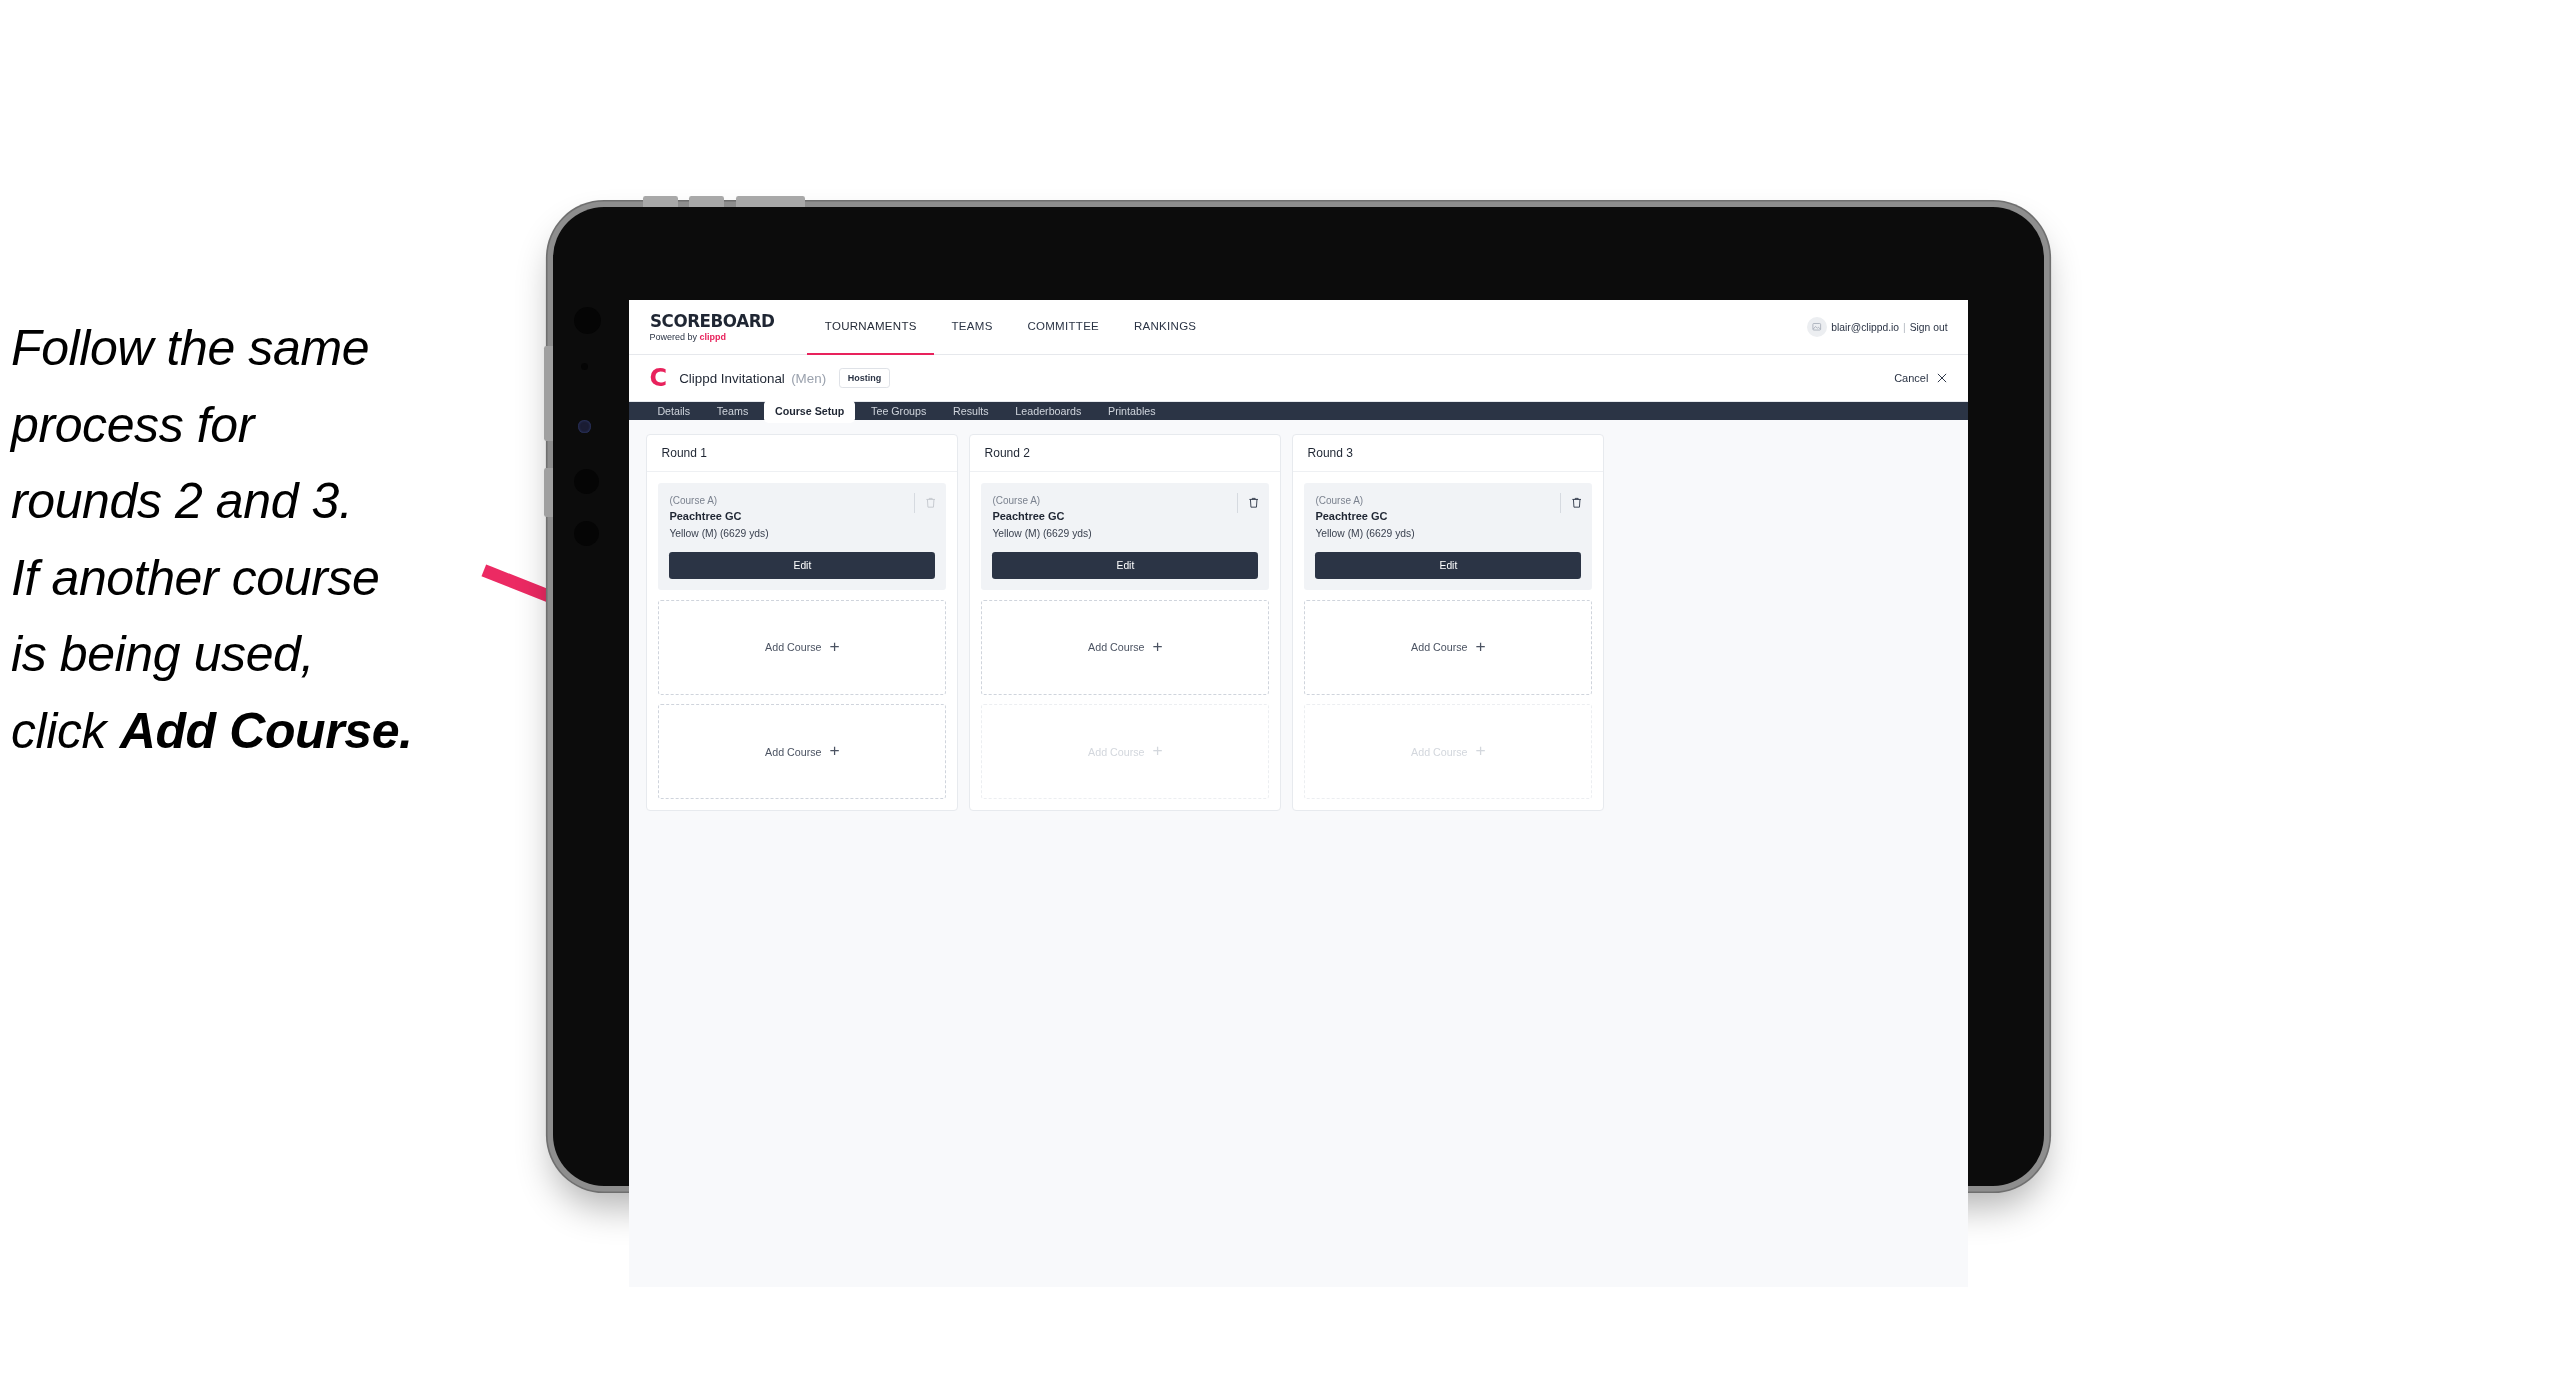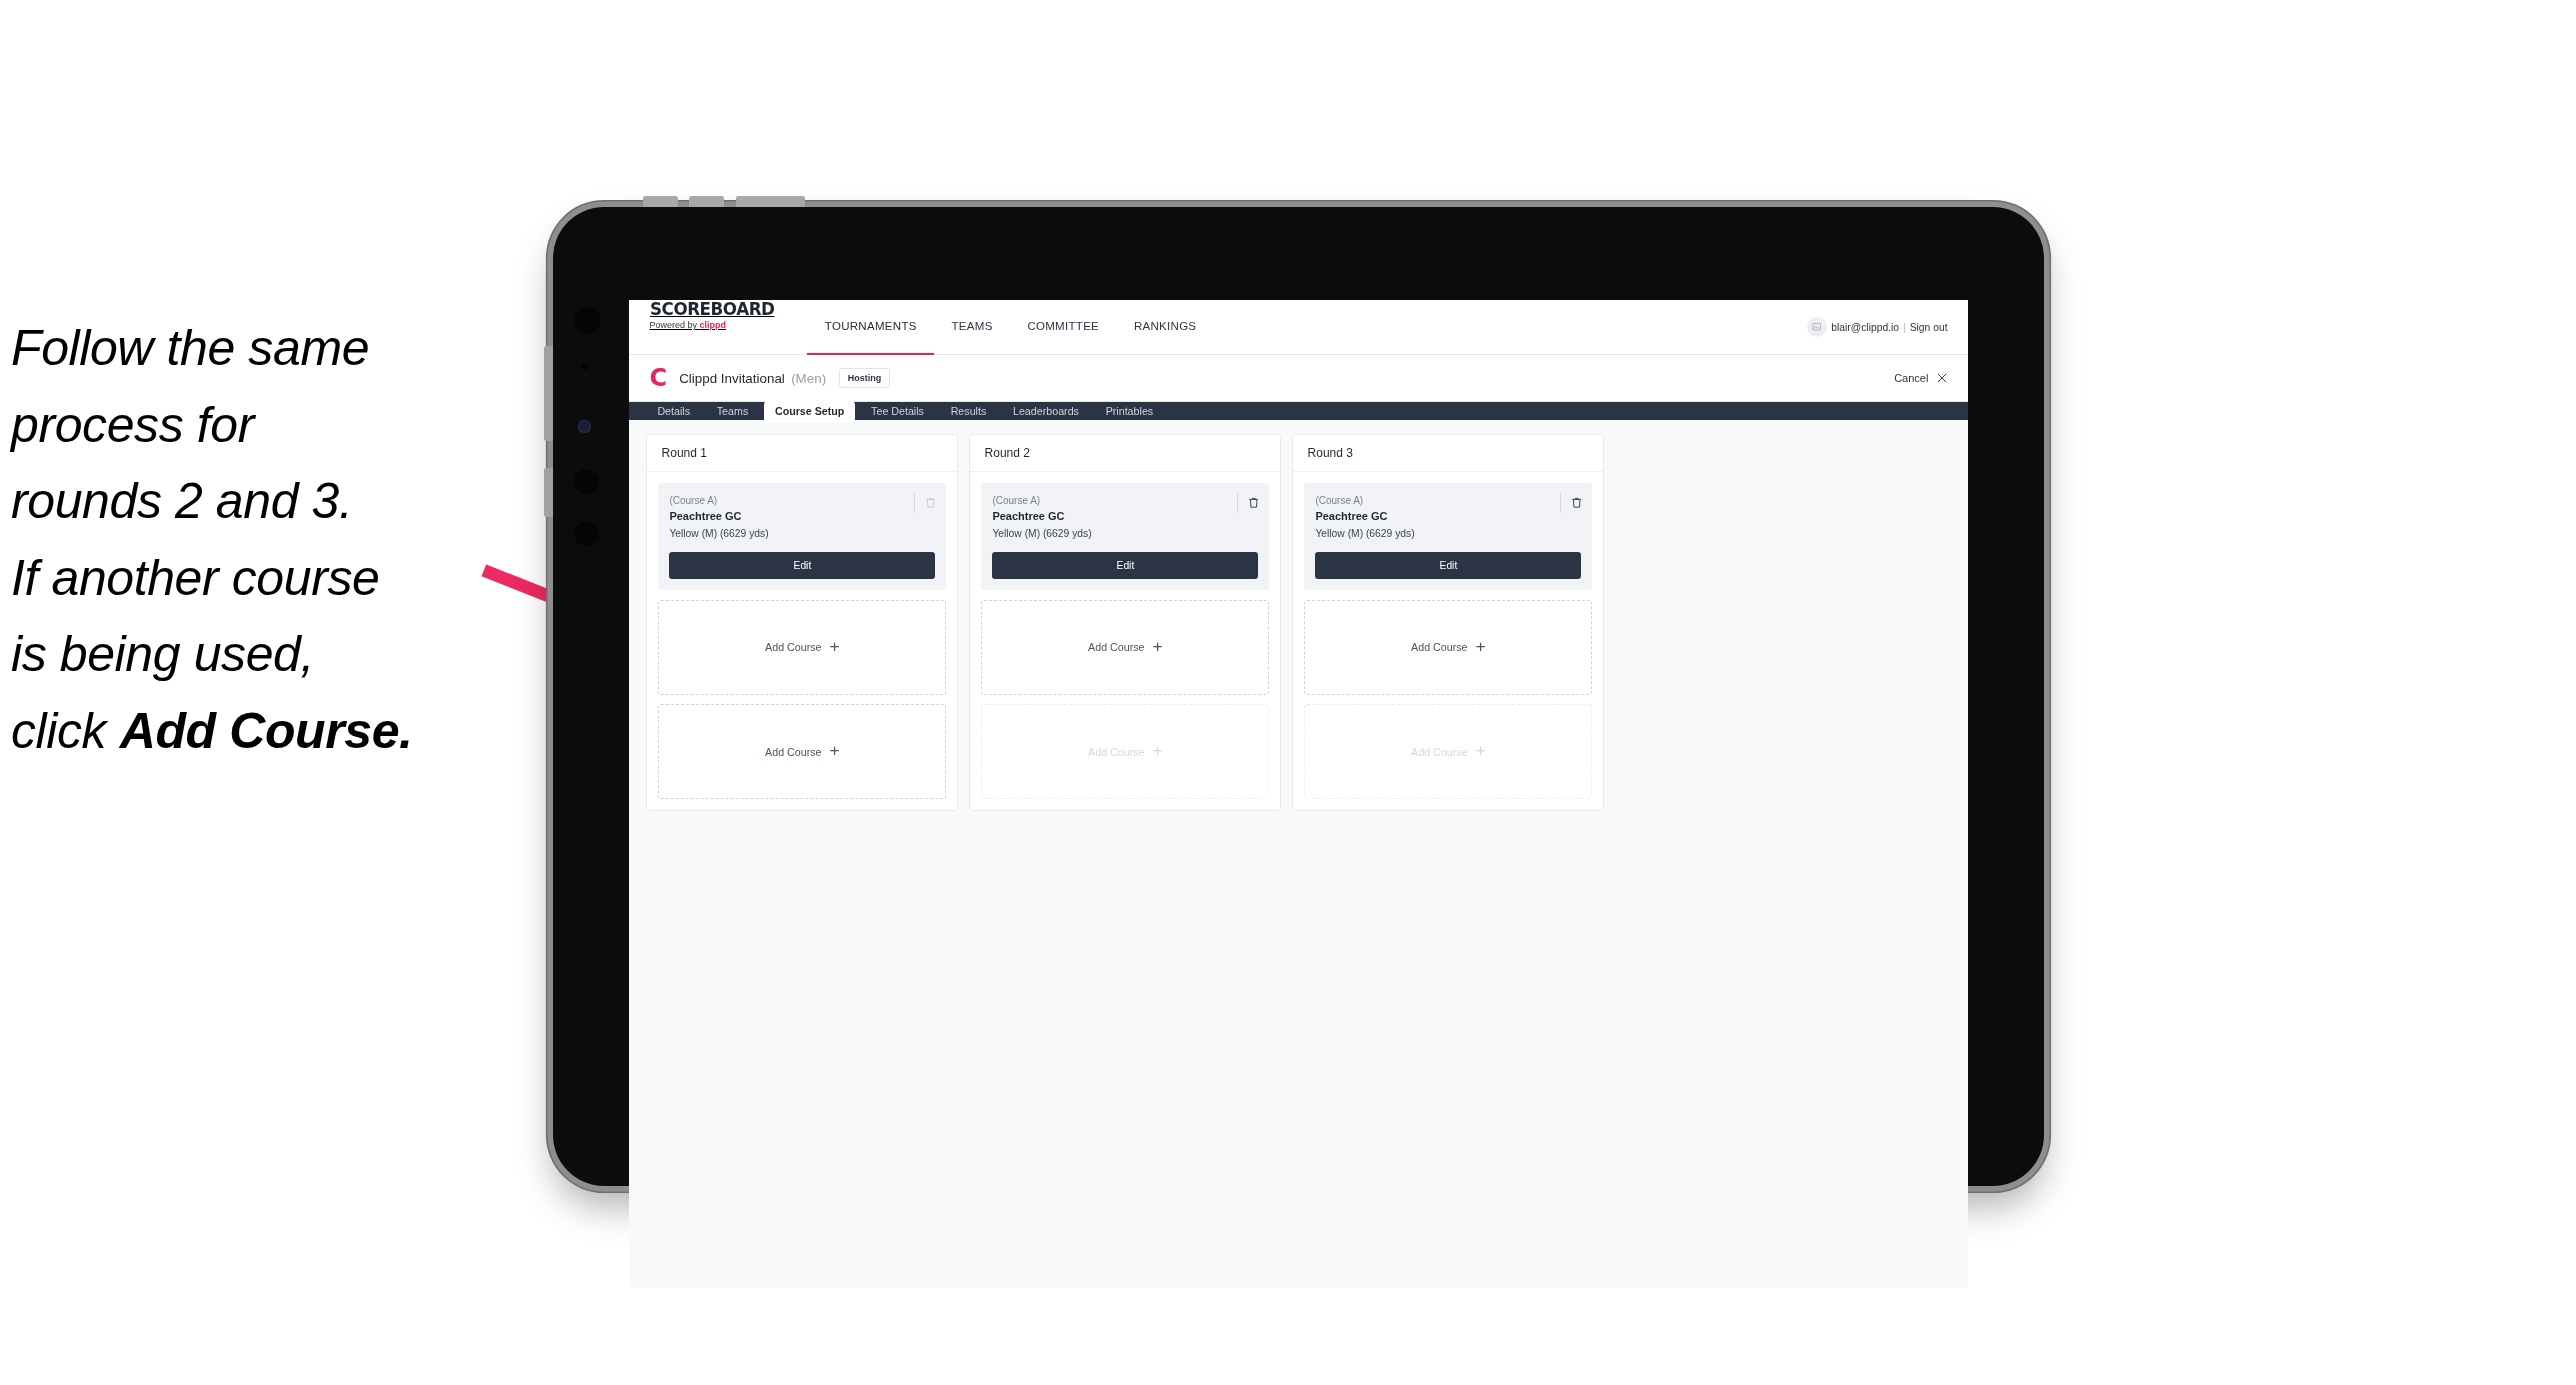--- a/index.html
+++ b/index.html
@@ -89,23 +89,22 @@
 
   
   #topbar{
     height:54px;
     background:#ffffff;
     display:flex;align-items:stretch;
     border-bottom:0.8px solid #e6e8ec;
     position:relative;
   }
   .brand{
-    display:flex;flex-direction:column;
+    display:flex;flex-direction:column;justify-content:center;
     padding:0 24px 0 20.5px;
-    text-decoration:underline;
   }
   .brand .bt{
     font-family:"DejaVu Sans", sans-serif;
     font-weight:700;
     font-size:18px;
     letter-spacing:-0.5px;
     color:#1f2633;
     line-height:1;
     transform:scaleX(.93);
     transform-origin:left center;
@@ -350,21 +349,21 @@
         <svg width="12" height="12" viewBox="0 0 16 16">
           <path d="M2.5 2.5 L13.5 13.5 M13.5 2.5 L2.5 13.5" stroke="#2b3445" stroke-width="1.3" fill="none"></path>
         </svg>
       </span>
     </div>
 
     <div id="tabs">
       <div class="tab">Details</div>
       <div class="tab">Teams</div>
       <div class="tab active">Course Setup</div>
-      <div class="tab">Tee Details</div>
+      <div class="tab">Tee Groups</div>
       <div class="tab">Results</div>
       <div class="tab">Leaderboards</div>
       <div class="tab">Printables</div>
     </div>
 
     <div id="rounds">
 
       <div class="round-col">
         <div class="round-head">Round 1</div>
         <div class="round-body">

